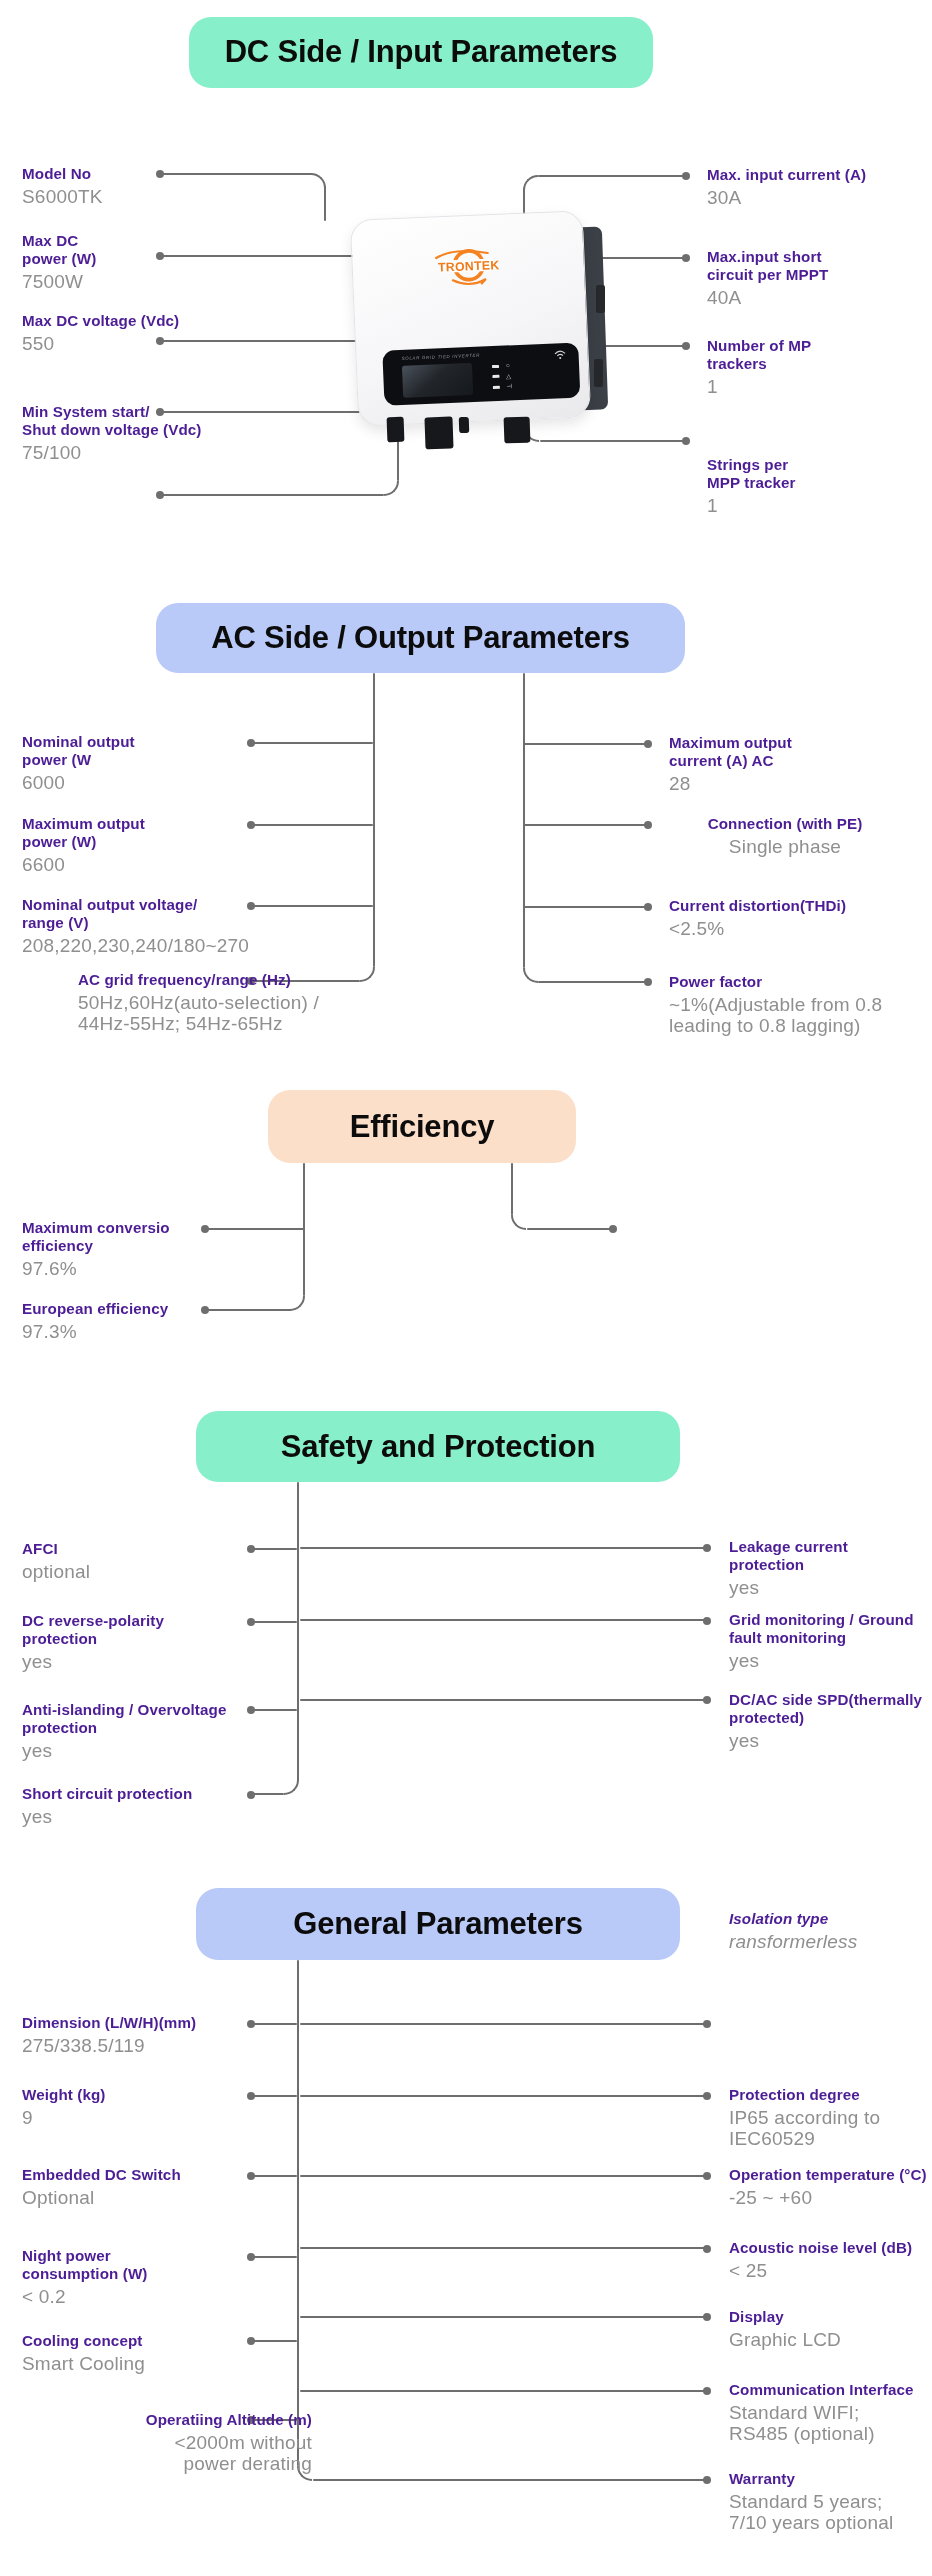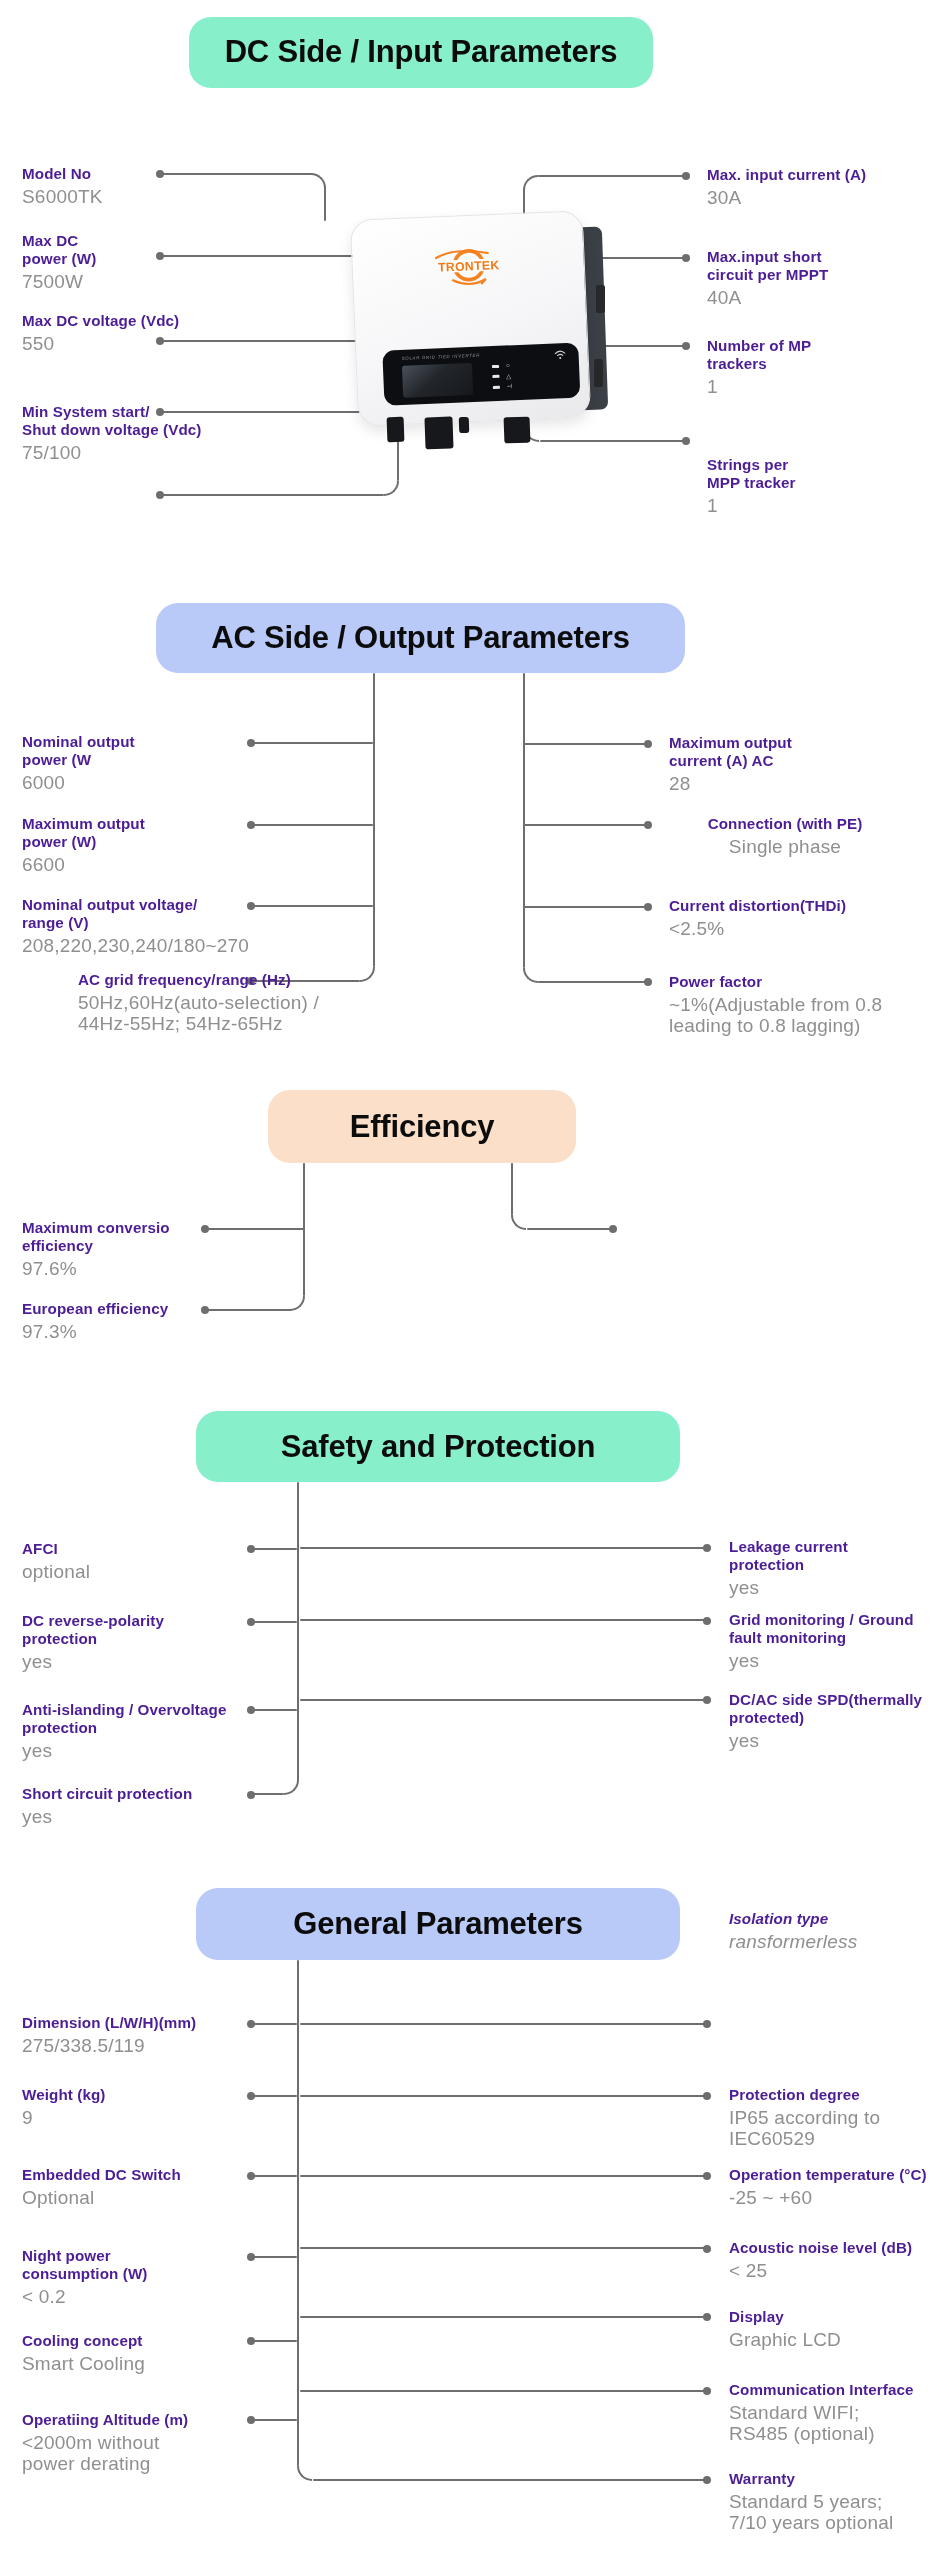--- a/index.html
+++ b/index.html
@@ -330,21 +330,21 @@
     </div>
     <div class="item" style="left: 22px; top: 2247px; width: 290px;">
       <div class="label">Night power
 consumption (W)</div>
       <div class="value">&lt; 0.2</div>
     </div>
     <div class="item" style="left: 22px; top: 2332px; width: 290px;">
       <div class="label">Cooling concept</div>
       <div class="value">Smart Cooling</div>
     </div>
-    <div class="item" style="left: 22px; top: 2411px; width: 290px;">
+    <div class="item" style="left: 22px; top: 2411px; width: 290px; text-align: right;">
       <div class="label">Operatiing Altitude (m)</div>
       <div class="value">&lt;2000m without
 power derating</div>
     </div>
     <div class="item" style="left: 729px; top: 1910px; width: 203px; font-style: italic;">
       <div class="label">Isolation type</div>
       <div class="value">ransformerless</div>
     </div>
     <div class="item" style="left: 729px; top: 2086px; width: 203px;">
       <div class="label">Protection degree</div>

